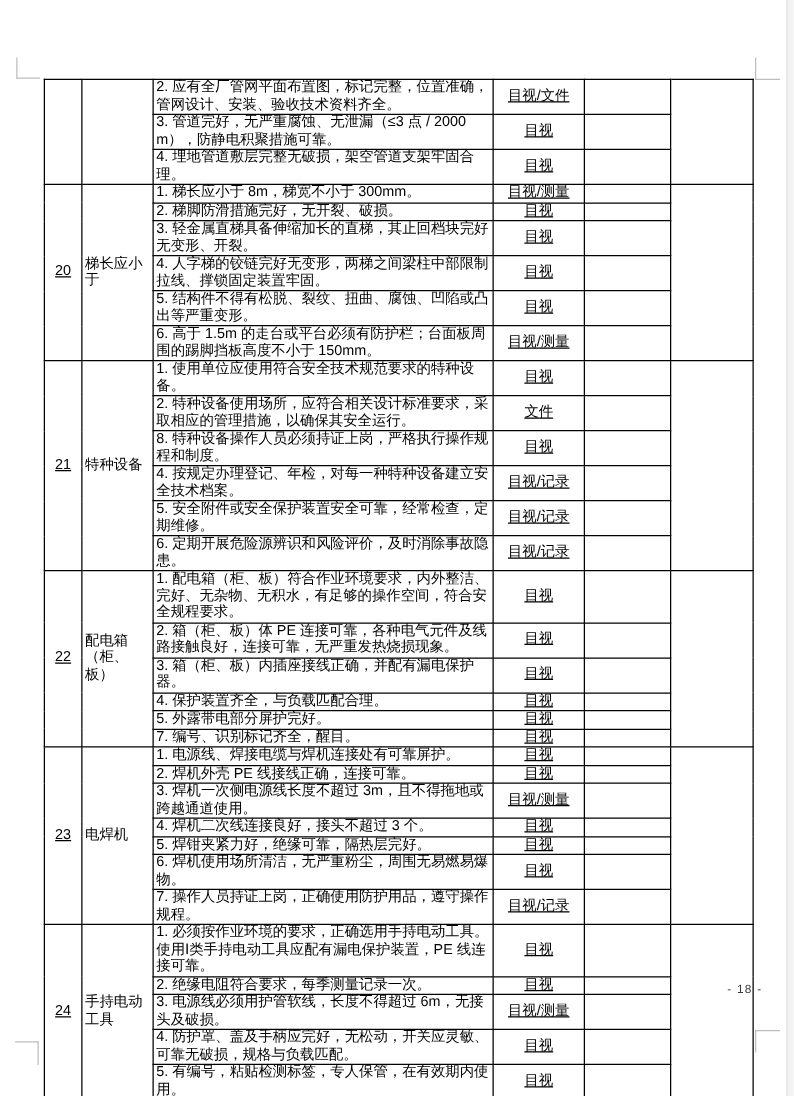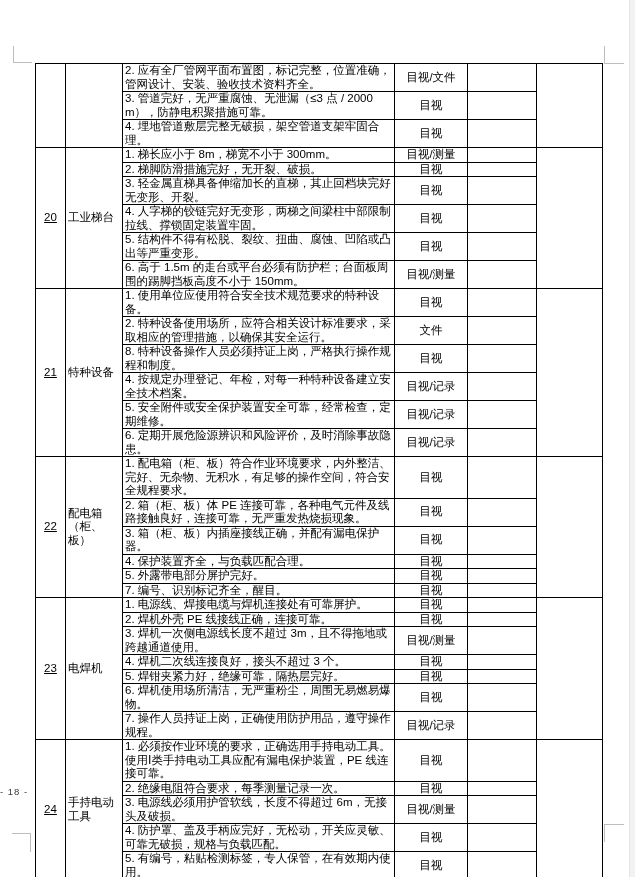--- a/index.html
+++ b/index.html
@@ -36,26 +36,26 @@
     border: 1px solid #000;
     font-size: 11.5px;
     line-height: 13.5px;
     padding: 0 2px;
     vertical-align: middle;
     word-break: break-all;
   }
   td.col-no     { text-align: center; text-decoration: underline; }
   td.col-cat    { text-align: left; padding: 0 3px; }
   td.col-item   { text-align: left; vertical-align: middle; }
-  td.col-method { text-align: center; }
+  td.col-method { text-align: center; text-decoration: underline; }
   td.col-result, td.col-remark { background: #fff; }
 
   .footer-pageno {
     position: absolute; left: 0; top: 786px; width: 610px;
-    text-align: left;
+    text-align: right;
     font-size: 9.5px; line-height: 12px;
     color: #3a3a3a;
     letter-spacing: 1px;
   }
 </style>
 </head>
 <body>
 
 <div class="mark mark-tl"></div>
 <div class="mark mark-tr"></div>
@@ -86,21 +86,21 @@
         <td class="col-method">目视</td>
         <td class="col-result"></td>
       </tr>
       <tr>
         <td class="col-item">4. 埋地管道敷层完整无破损，架空管道支架牢固合理。</td>
         <td class="col-method">目视</td>
         <td class="col-result"></td>
       </tr>
       <tr>
         <td class="col-no" rowspan="6">20</td>
-        <td class="col-cat" rowspan="6">工业梯台</td>
+        <td class="col-cat" rowspan="6">梯长应小于</td>
         <td class="col-item">1. 梯长应小于 8m，梯宽不小于 300mm。</td>
         <td class="col-method">目视/测量</td>
         <td class="col-result"></td>
         <td class="col-remark" rowspan="6"></td>
       </tr>
       <tr>
         <td class="col-item">2. 梯脚防滑措施完好，无开裂、破损。</td>
         <td class="col-method">目视</td>
         <td class="col-result"></td>
       </tr>

